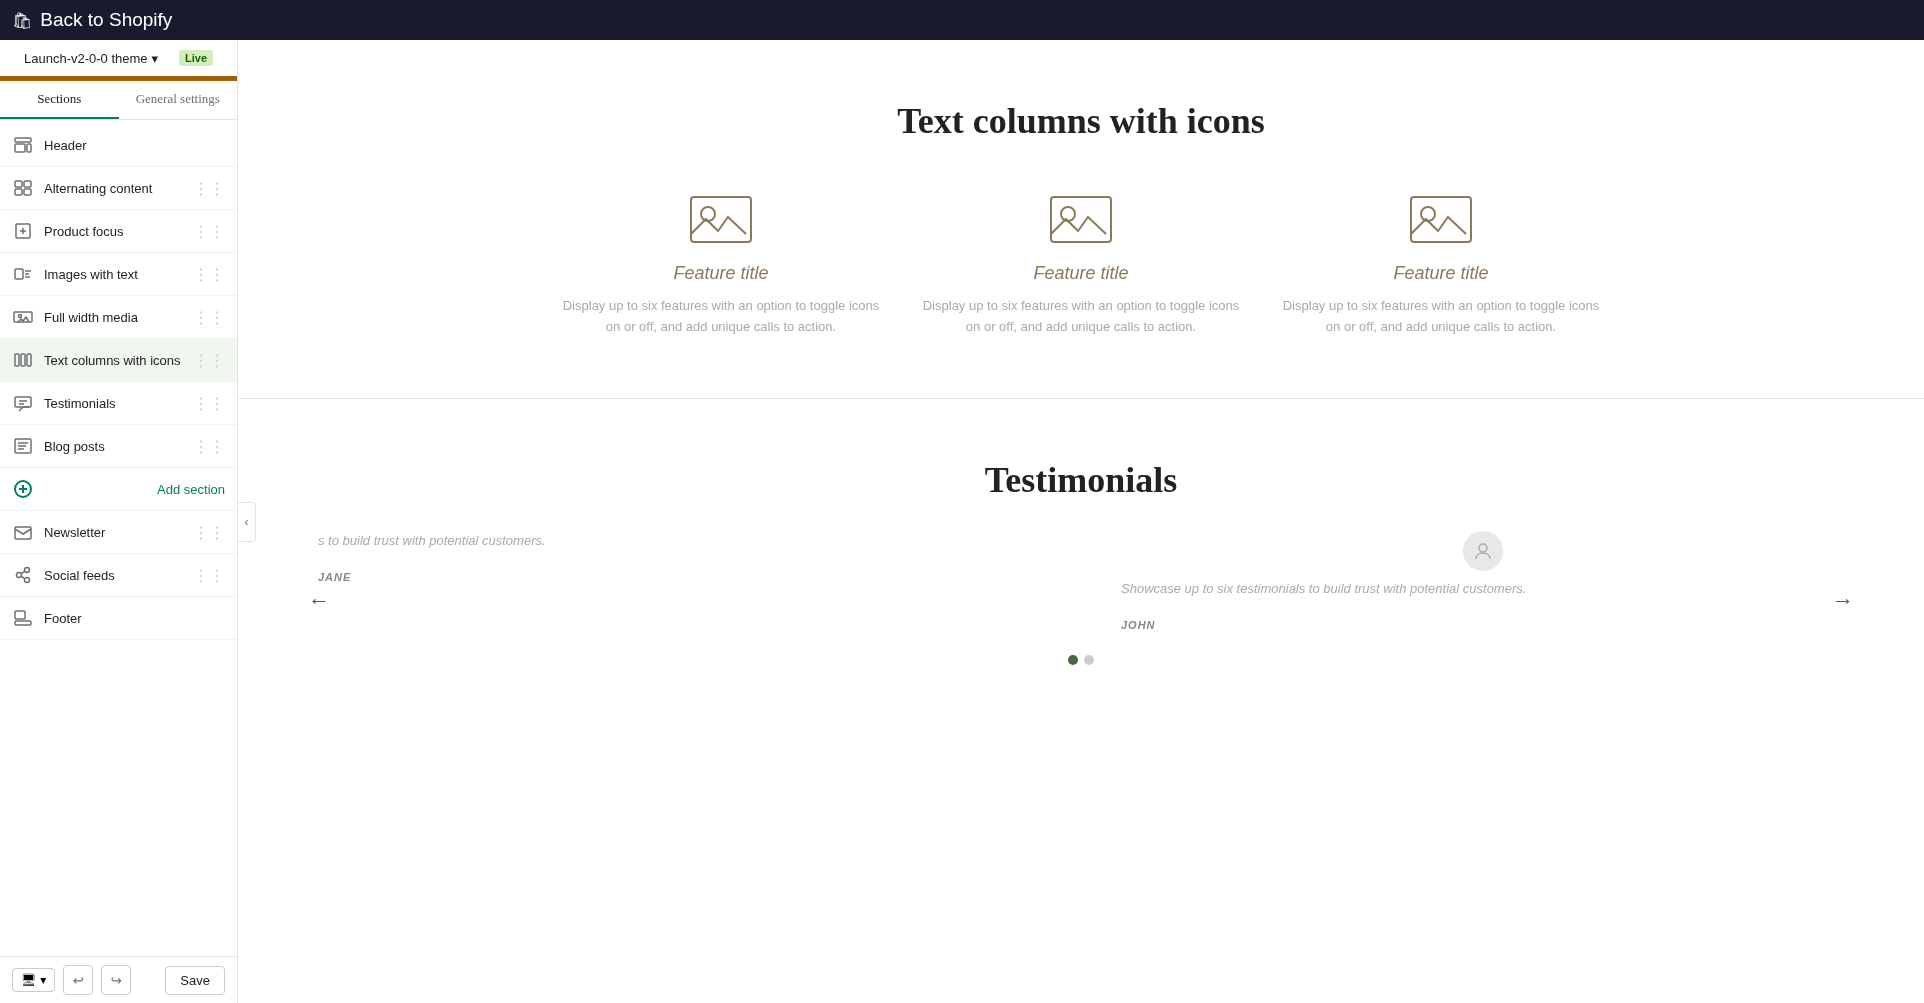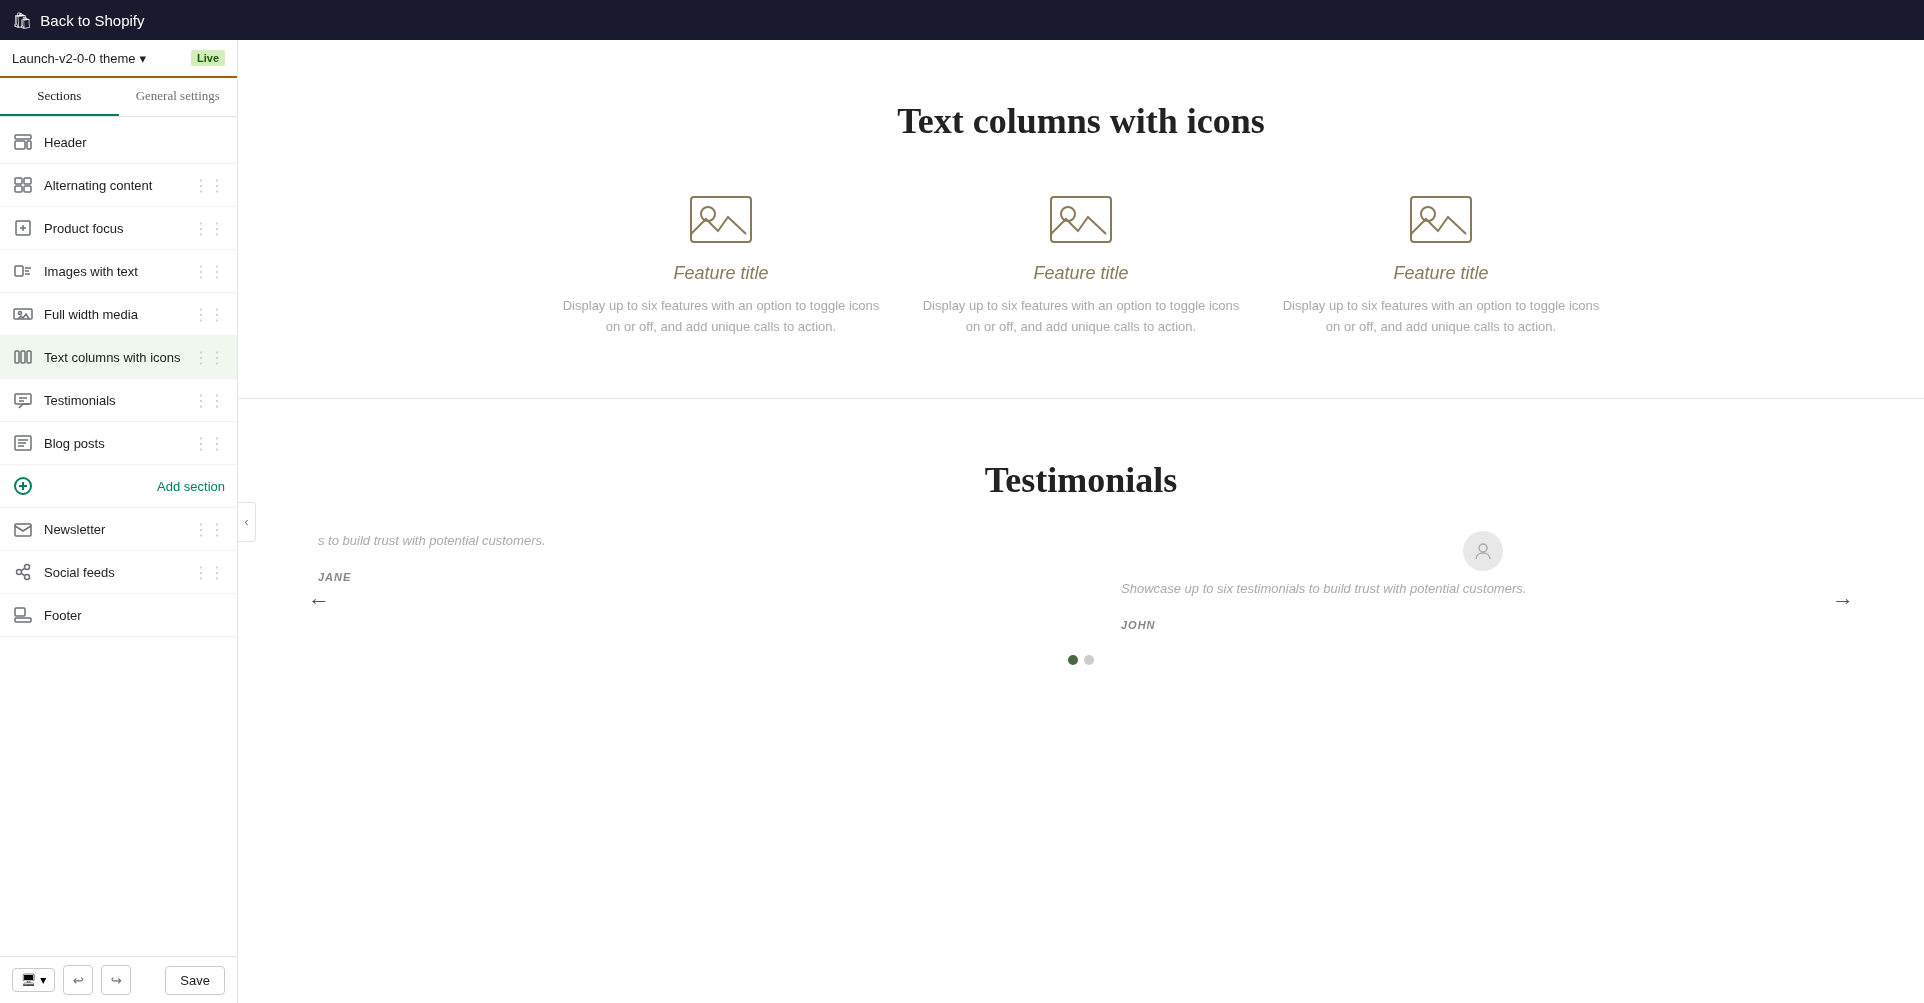--- a/index.html
+++ b/index.html
@@ -10,40 +10,40 @@
       background: #1a1a2e;
       color: #fff;
       display: flex;
       align-items: center;
       height: 40px;
       padding: 0 12px;
       gap: 8px;
       flex-shrink: 0;
     }
     .top-bar .shopify-icon { font-size: 16px; }
-    .back-to-shopify { color: #fff; font-size: 15px; text-decoration: none; }
+    .back-to-shopify { color: #fff; font-size: 19px; text-decoration: none; }
 
     
     .main-layout { display: flex; flex: 1; overflow: hidden; }
 
     
     .sidebar {
       width: 238px;
       background: #fff;
       border-right: 1px solid #e1e3e5;
       display: flex;
       flex-direction: column;
       flex-shrink: 0;
       overflow: hidden;
     }
 
     
     .theme-bar {
-      padding: 10px 12px;
-      border-bottom: 2px solid #a16207;
+      padding: 10px 24px;
+      border-bottom: 5px solid #a16207;
       display: flex;
       align-items: center;
       justify-content: space-between;
       background: #fff;
     }
     .theme-name { font-size: 13px; font-weight: 500; color: #202223; display: flex; align-items: center; gap: 4px; cursor: pointer; }
     .live-badge { background: #d4edbc; color: #1a6000; font-size: 11px; font-weight: 600; padding: 2px 6px; border-radius: 2px; }
 
     
     .tabs {

